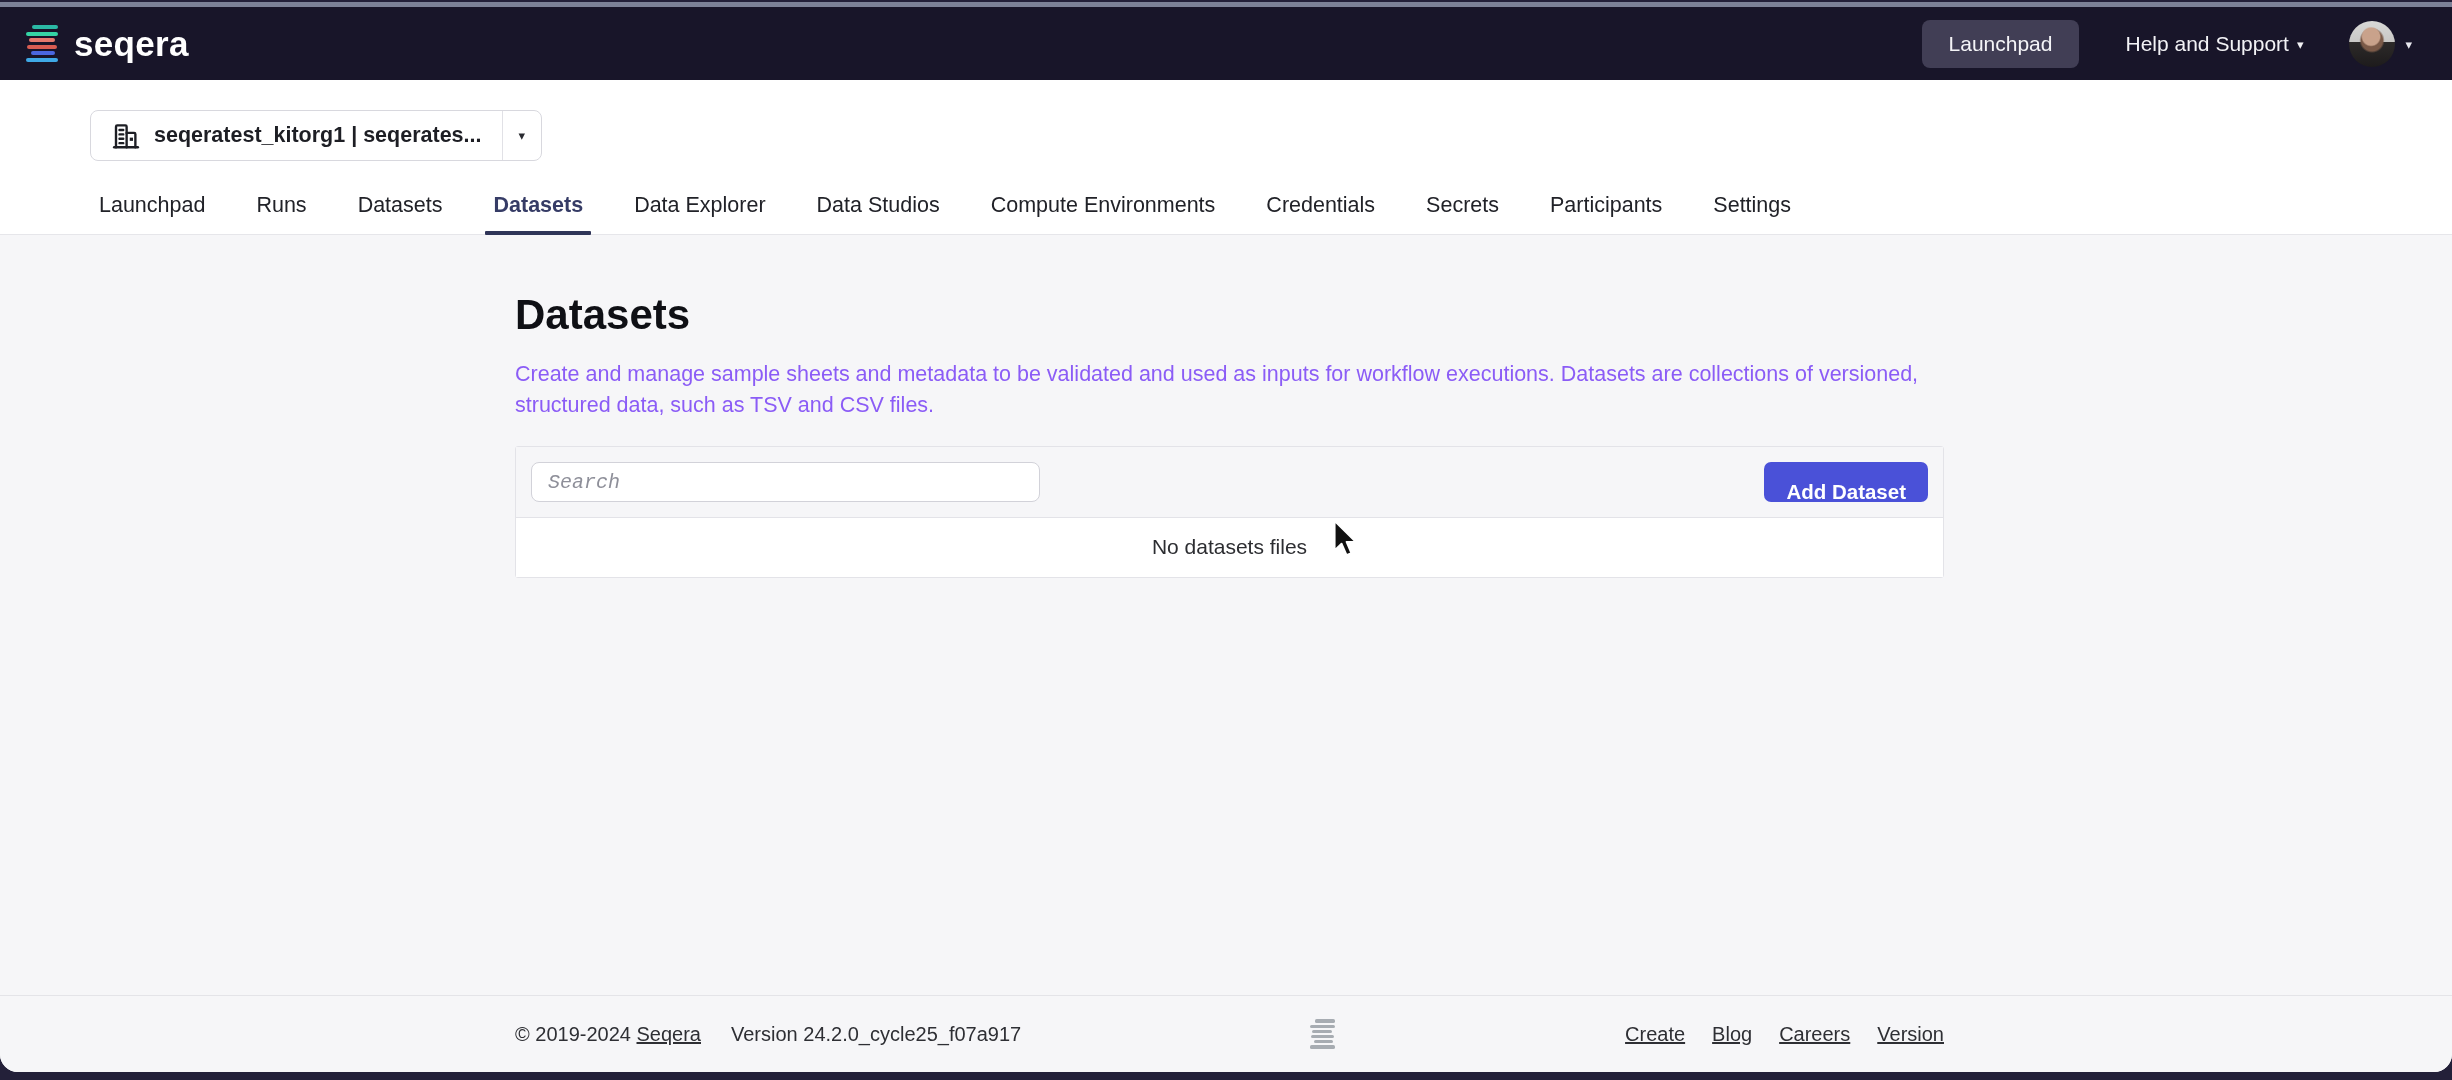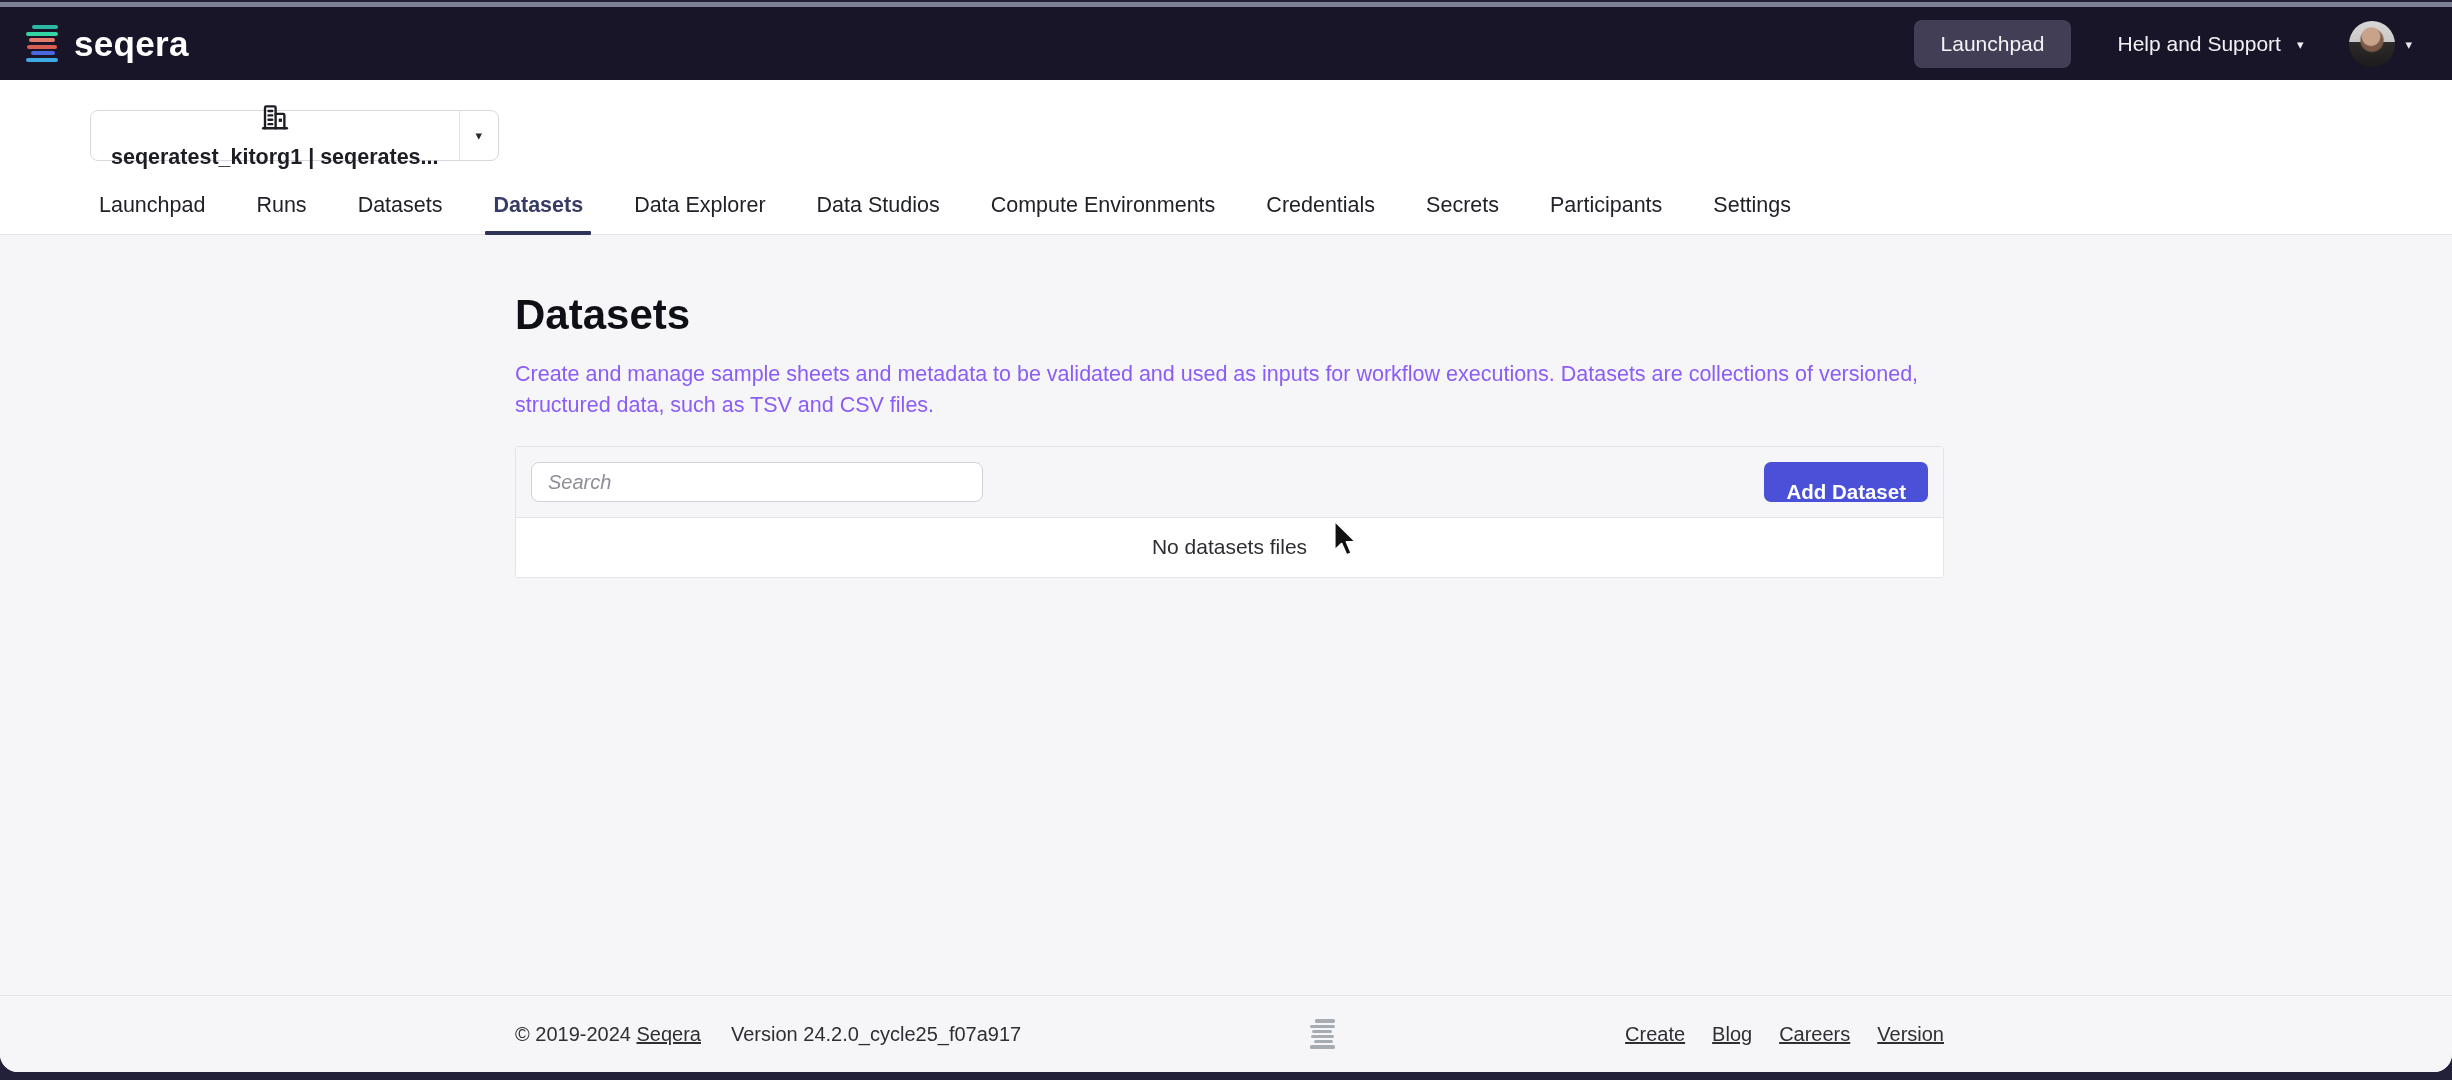--- a/index.html
+++ b/index.html
@@ -32,21 +32,21 @@
   .logo-mark i:nth-child(4) { width: 30px; margin-left: 1px; }
   .logo-mark i:nth-child(5) { width: 24px; margin-left: 5px; }
   .logo-mark i:nth-child(6) { width: 32px; margin-left: 0; }
   .brand-name { color: #fff; font-size: 35px; font-weight: 600; letter-spacing: 0.3px; }
   .nav-right { display: flex; align-items: center; gap: 46px; }
   .launchpad-btn {
     background: #413e55; color: #f4f4f7; border: none; border-radius: 8px;
     font-family: inherit; font-size: 21px; font-weight: 500;
     padding: 12px 27px; cursor: pointer;
   }
-  .help-menu { display: flex; align-items: center; gap: 16px; color: #f2f2f5; font-size: 21px; font-weight: 500; cursor: pointer; }
+  .help-menu { display: flex; align-items: center; gap: 8px; color: #f2f2f5; font-size: 21px; font-weight: 500; cursor: pointer; }
   .caret { font-size: 13px; line-height: 1; color: currentColor; transform: translateY(1px); }
   .user-menu { display: flex; align-items: center; gap: 10px; color: #e9e9ef; cursor: pointer; }
   .avatar {
     width: 46px; height: 46px; border-radius: 50%; display: block;
     background:
       radial-gradient(circle at 48% 34%, #c9a28b 0 22%, rgba(201,162,139,0) 26%),
       radial-gradient(circle at 50% 42%, #7b5a48 0 30%, rgba(123,90,72,0) 36%),
       linear-gradient(180deg, #d8d8d6 0%, #c9c8c6 45%, #2d2a29 46%, #1d1b1c 100%);
   }
 
@@ -54,21 +54,21 @@
   .sheet {
     height: 992px; background: #fff; border-radius: 0 0 18px 18px;
     display: flex; flex-direction: column; overflow: hidden;
   }
   .workspace-row { padding: 30px 0 0 90px; background: #fff; }
   .ws-selector {
     display: inline-flex; align-items: center; height: 51px;
     background: #fff; border: 1px solid #d8d8de; border-radius: 8px;
     font-family: inherit; cursor: pointer; padding: 0;
   }
-  .ws-main { display: flex; align-items: center; gap: 13px; padding: 0 20px; flex-direction: column; }
+  .ws-main { display: flex; align-items: center; gap: 13px; padding: 0 20px; }
   .ws-label { font-size: 21.5px; font-weight: 600; color: #1d1e24; }
   .ws-divider { width: 1px; align-self: stretch; background: #e1e1e6; }
   .ws-caret-box { padding: 0 16px; color: #2a2b31; }
 
   .tabs {
     display: flex; gap: 47px; padding: 0 0 0 97px; margin-top: 32px;
     border-bottom: 1px solid #e6e6ea; background: #fff;
   }
   .tab {
     font-size: 21.5px; font-weight: 500; color: #212228;
@@ -84,23 +84,23 @@
   .main-col { width: 1429px; margin-left: 515px; padding-top: 56px; }
   h1.page-title { font-size: 42px; font-weight: 700; color: #0f1015; margin-bottom: 20px; }
   .page-desc { font-size: 21.5px; line-height: 1.42; color: #8b5cf6; margin-bottom: 26px; }
 
   .panel { border: 1px solid #e3e3e8; border-radius: 3px; }
   .toolbar {
     display: flex; align-items: center; justify-content: space-between;
     background: #f6f6f8; padding: 15px 15px; border-bottom: 1px solid #e3e3e8;
   }
   .search-input {
-    width: 452px; height: 40px; background: #fff;
+    width: 509px; height: 40px; background: #fff;
     border: 1px solid #d2d2d9; border-radius: 8px;
-    font-family: Liberation Sans, sans-serif; font-size: 20px; color: #be185d; padding: 0 16px;
+    font-family: Liberation Mono, monospace; font-size: 20px; color: #be185d; padding: 0 16px;
   }
   .search-input::placeholder { color: #8e8f99; font-style: italic; }
   .add-btn {
     background: var(--accent); color: #fff; border: none; border-radius: 7px;
     font-family: inherit; font-size: 20.5px; font-weight: 600;
     height: 40px; padding: 18px 22px; cursor: pointer;
   }
   .empty-row {
     background: #fff; text-align: center; padding: 17px 0 18px;
     font-size: 21px; color: #2c2d31;

